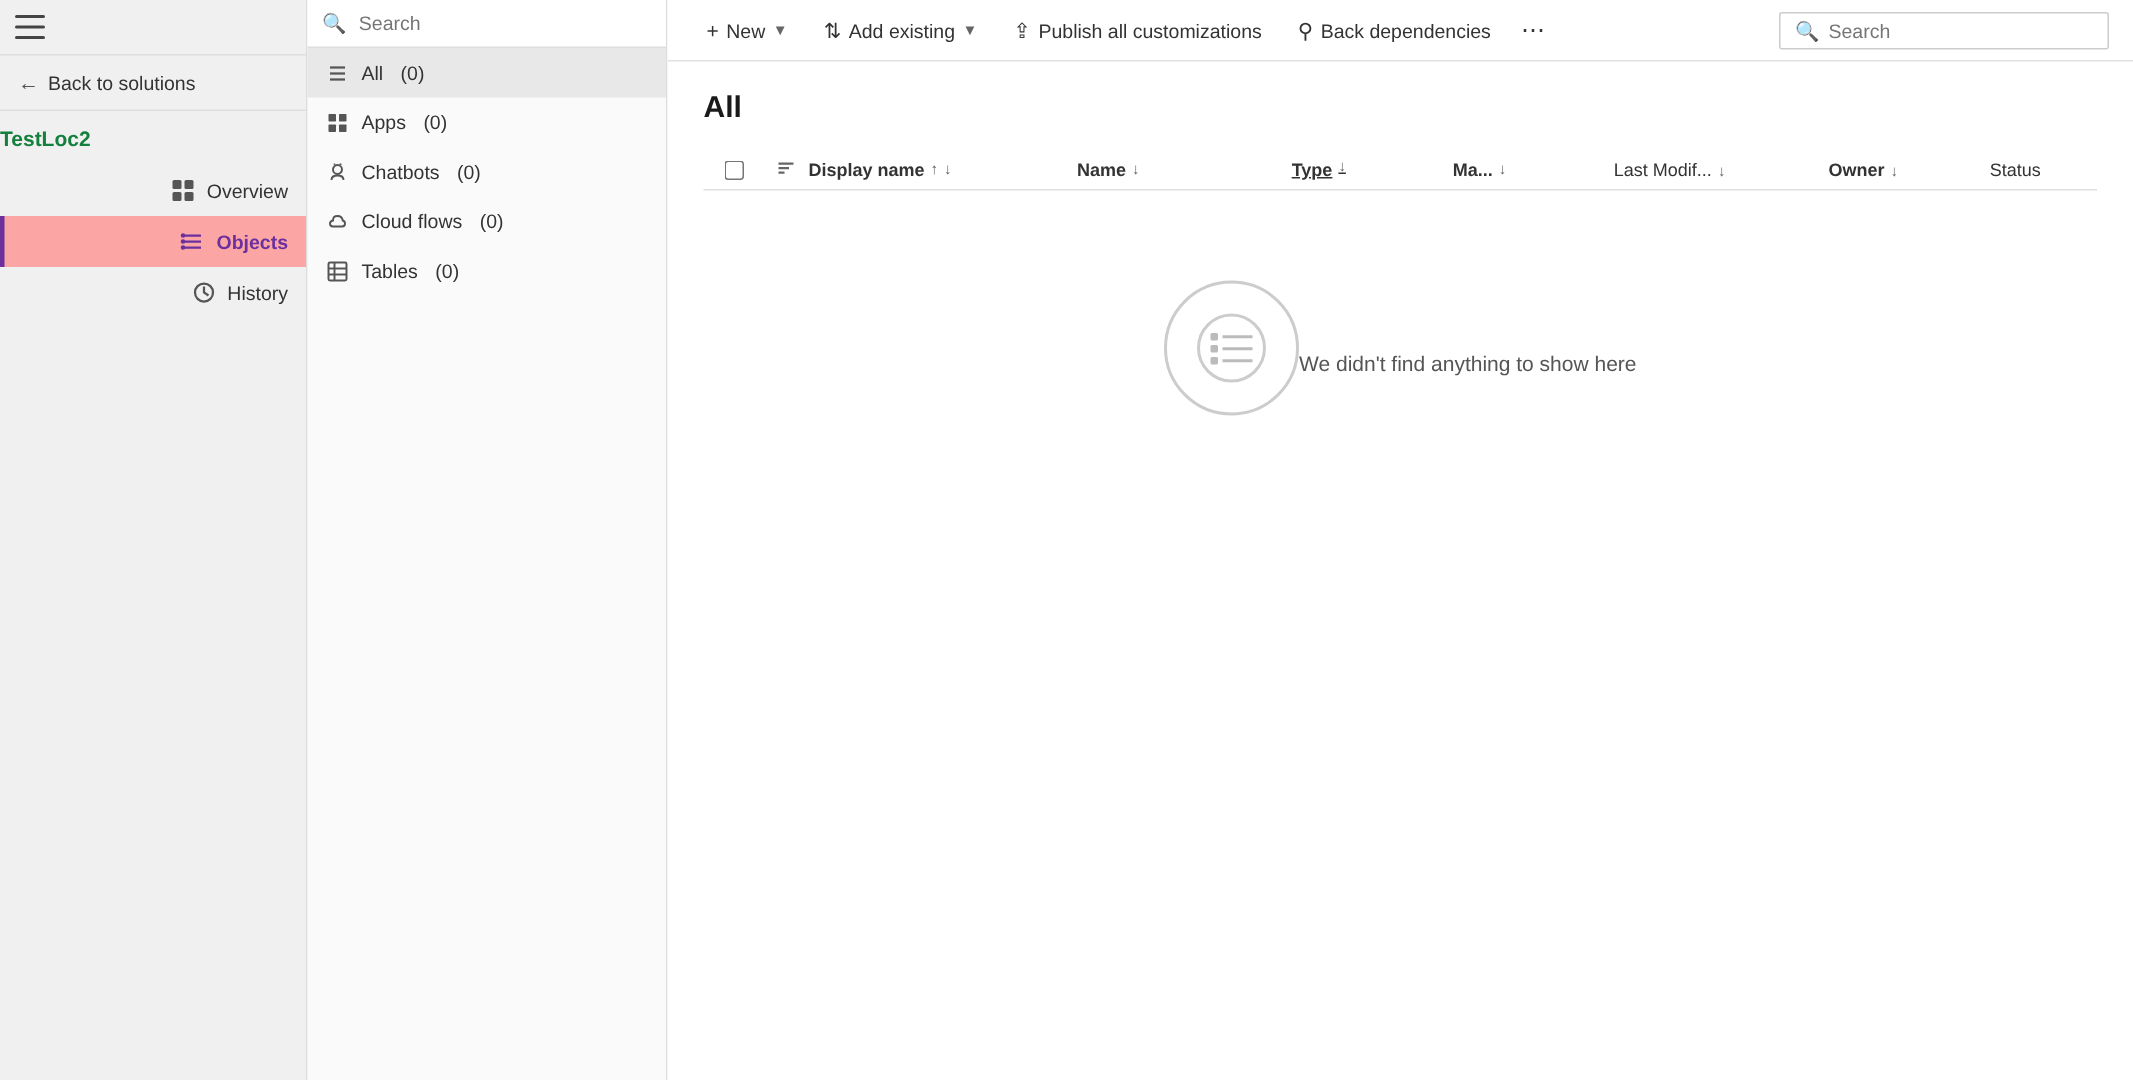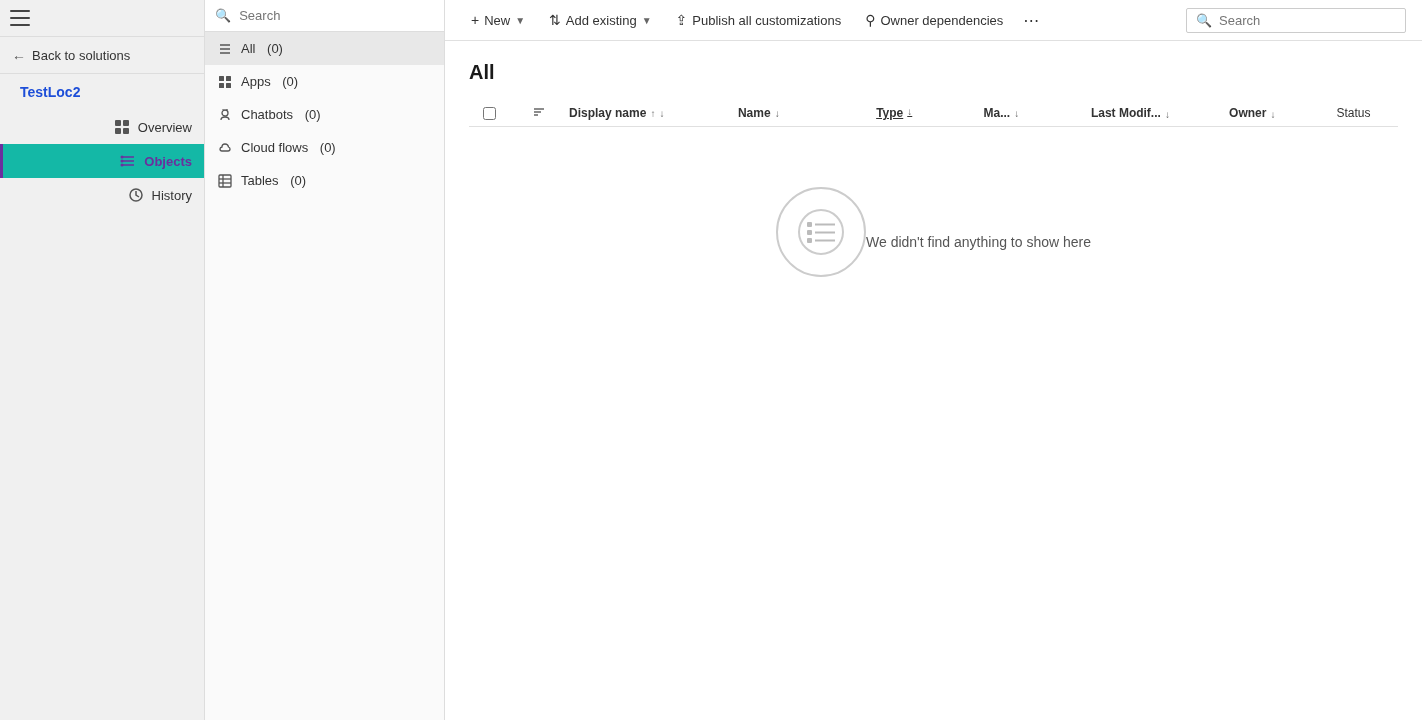--- a/index.html
+++ b/index.html
@@ -44,37 +44,37 @@
       cursor: pointer;
       font-size: 13px;
       color: #333;
       border-bottom: 1px solid #ddd;
     }
     .back-arrow {
       font-size: 14px;
       color: #555;
     }
     .solution-name {
-      padding: 10px 20px;
+      padding: 10px 0;
       font-weight: 600;
       font-size: 14px;
-      color: #1d4ed8;
+      color: #15803d;
     }
     .nav-item {
       display: flex;
       align-items: center;
       gap: 8px;
       padding: 9px 12px;
       cursor: pointer;
       font-size: 13px;
       color: #333;
       justify-content: flex-end;
     }
     .nav-item.active {
-      background: #14b8a6;
+      background: #fca5a5;
       border-left: 3px solid #6b2f9e;
       color: #6b2f9e;
       font-weight: 600;
     }
     .nav-icon {
       width: 16px;
       height: 16px;
       display: flex;
       align-items: center;
       justify-content: center;
@@ -195,29 +195,29 @@
       font-size: 20px;
       font-weight: 600;
       color: #1a1a1a;
       margin-bottom: 16px;
     }
     .table-header {
       display: flex;
       align-items: center;
       border-bottom: 1px solid #e0e0e0;
       padding: 6px 0;
-      gap: 15px;
+      gap: 0;
     }
     .col-check { width: 40px; flex-shrink: 0; display: flex; align-items: center; justify-content: center; }
     .col-sort { width: 30px; flex-shrink: 0; display: flex; align-items: center; justify-content: center; color: #555; font-size: 13px; }
     .col-display { flex: 2.5; display: flex; align-items: center; gap: 4px; font-size: 12px; color: #333; font-weight: 600; cursor: pointer; }
     .col-name { flex: 2; display: flex; align-items: center; gap: 4px; font-size: 12px; color: #333; font-weight: 600; cursor: pointer; }
     .col-type { flex: 1.5; display: flex; align-items: flex-start; gap: 4px; font-size: 12px; color: #333; font-weight: 600; cursor: pointer; text-decoration: underline; }
     .col-managed { flex: 1.5; display: flex; align-items: center; gap: 4px; font-size: 12px; color: #333; font-weight: 600; cursor: pointer; }
-    .col-modified { flex: 2; display: flex; align-items: flex-end; gap: 4px; font-size: 12px; color: #333; font-weight: 700; cursor: pointer; }
+    .col-modified { flex: 2; display: flex; align-items: flex-end; gap: 4px; font-size: 12px; color: #333; font-weight: 400; cursor: pointer; }
     .col-owner { flex: 1.5; display: flex; align-items: flex-end; gap: 4px; font-size: 12px; color: #333; font-weight: 600; cursor: pointer; }
     .col-status { flex: 1; font-size: 12px; color: #333; font-weight: 400; }
     .sort-arrow { font-size: 10px; color: #666; }
 
     .empty-state {
       display: flex;
       flex-direction: row;
       align-items: center;
       justify-content: center;
       padding: 60px 0;
@@ -375,21 +375,21 @@
       <span class="btn-icon">⇅</span>
       <span>Add existing</span>
       <span class="chevron">▼</span>
     </button>
     <button class="toolbar-btn">
       <span class="btn-icon">⇪</span>
       <span>Publish all customizations</span>
     </button>
     <button class="toolbar-btn">
       <span class="btn-icon">⚲</span>
-      <span>Owner dependencies</span>
+      <span>Back dependencies</span>
     </button>
     <button class="toolbar-more" title="More">
       <span>⋯</span>
     </button>
     <div class="toolbar-search">
       <span>🔍</span>
       <input type="text" placeholder="Search" style="">
     </div>
   </div>
 

